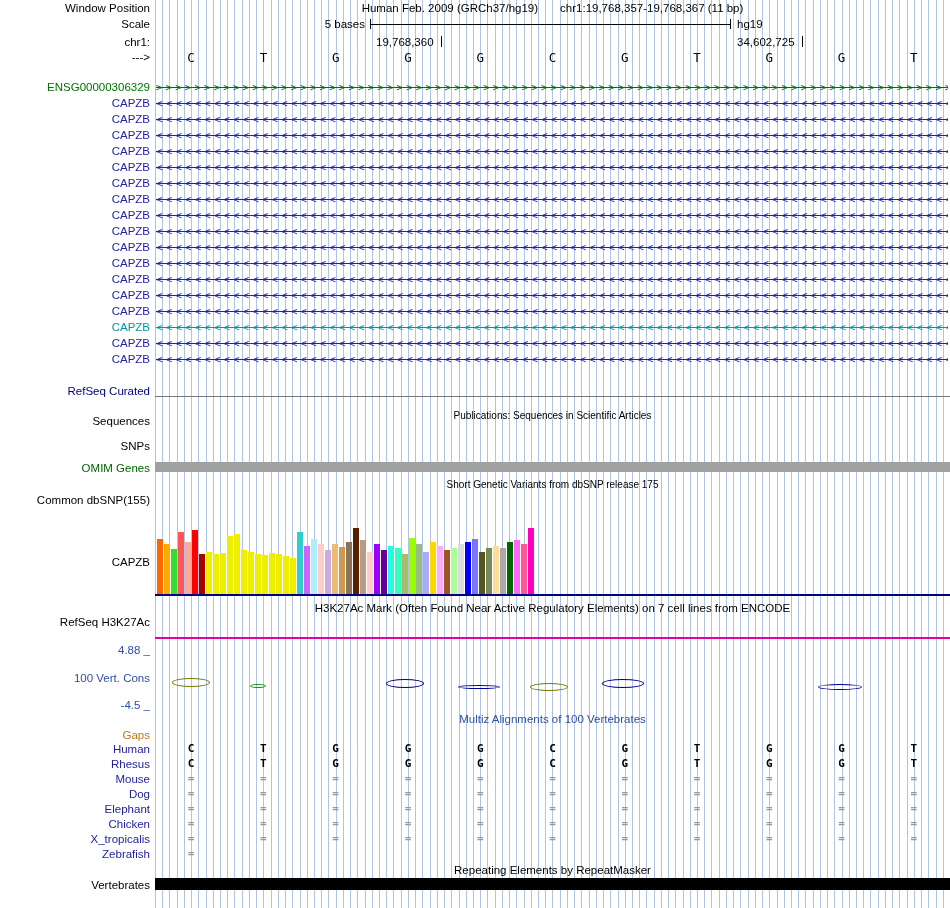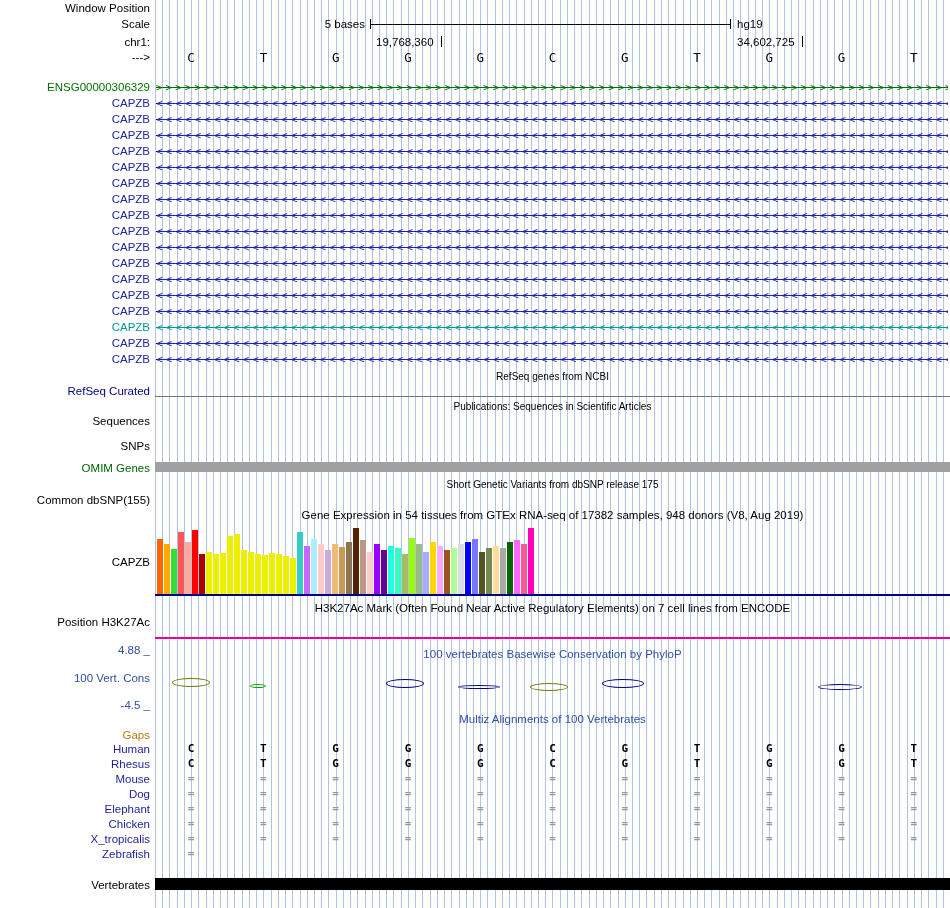--- a/index.html
+++ b/index.html
@@ -49,20 +49,23 @@
     font-size:11px; line-height:14px; }
   .mcell.gap { color:#999; font-weight:bold; }
 </style>
 </head>
 <body>
 
 <div id="screen">
   <div class="guides"></div>
 
   <div class="lbl" style="top:1px">Window Position</div>
+  <div class="ctitle" style="top:1px">
+    <span>Human Feb. 2009 (GRCh37/hg19)</span><span class="hsp"></span><span>chr1:19,768,357-19,768,367 (11 bp)</span>
+  </div>
 
   <div class="lbl" style="top:17px">Scale</div>
   <div class="rtxt" style="left:280px;top:17px;width:85px">5 bases</div>
   <div class="ruler"></div>
   <div class="ltxt" style="left:737px;top:17px">hg19</div>
 
   <div class="lbl" style="top:35px">chr1:</div>
   <div class="ltxt" style="left:376px;top:35px">19,768,360</div>
   <div class="vtick" style="left:441px;top:36px"></div>
   <div class="ltxt" style="left:737px;top:35px">34,602,725</div>
@@ -78,35 +81,33 @@
       <span class="base" style="left: 542.485px;">C</span>
       <span class="base" style="left: 614.755px;">G</span>
       <span class="base" style="left: 687.025px;">T</span>
       <span class="base" style="left: 759.295px;">G</span>
       <span class="base" style="left: 831.565px;">G</span>
       <span class="base" style="left: 903.835px;">T</span>
     </div>
 
   <div class="lbl" style="top: 80px; color: rgb(0, 114, 0);">ENSG00000306329</div>
 
-  <div class="ctitle small" style="top:370px">RefSeq genes from NCBI</div>
   <div class="lbl" style="top: 384px; color: rgb(0, 0, 136);">RefSeq Curated</div>
   <div class="hline" style="top: 396px; height: 1px; background: rgb(119, 119, 119);"></div>
 
-  <div class="ctitle small" style="top:400px">Publications: Sequences in Scientific Articles</div>
+  <div class="ctitle small" style="top:409px">Publications: Sequences in Scientific Articles</div>
   <div class="lbl" style="top:414px">Sequences</div>
   <div class="lbl" style="top:439px">SNPs</div>
 
   <div class="lbl" style="top: 461px; color: rgb(0, 100, 0);">OMIM Genes</div>
   <div class="hline" style="top: 462px; height: 10px; background: rgb(160, 160, 160);"></div>
 
   <div class="ctitle small" style="top:478px">Short Genetic Variants from dbSNP release 175</div>
   <div class="lbl" style="top:493px">Common dbSNP(155)</div>
 
-  <div class="ctitle" style="top:508px">Gene Expression in 54 tissues from GTEx RNA-seq of 17382 samples, 948 donors (V8, Aug 2019)</div>
   <div class="lbl" style="top:555px">CAPZB</div>
   <div class="gtexbars">
       <div class="gbar" style="left: 2px; height: 55px; background: rgb(255, 102, 0);"></div>
       <div class="gbar" style="left: 9px; height: 50px; background: rgb(255, 170, 0);"></div>
       <div class="gbar" style="left: 16px; height: 45px; background: rgb(51, 221, 51);"></div>
       <div class="gbar" style="left: 23px; height: 62px; background: rgb(255, 85, 85);"></div>
       <div class="gbar" style="left: 30px; height: 52px; background: rgb(255, 170, 153);"></div>
       <div class="gbar" style="left: 37px; height: 64px; background: rgb(255, 0, 0);"></div>
       <div class="gbar" style="left: 44px; height: 40px; background: rgb(170, 0, 0);"></div>
       <div class="gbar" style="left: 51px; height: 42px; background: rgb(238, 238, 0);"></div>
@@ -153,24 +154,23 @@
       <div class="gbar" style="left: 338px; height: 48px; background: rgb(255, 221, 153);"></div>
       <div class="gbar" style="left: 345px; height: 46px; background: rgb(170, 170, 170);"></div>
       <div class="gbar" style="left: 352px; height: 52px; background: rgb(0, 102, 0);"></div>
       <div class="gbar" style="left: 359px; height: 54px; background: rgb(255, 102, 255);"></div>
       <div class="gbar" style="left: 366px; height: 50px; background: rgb(255, 85, 153);"></div>
       <div class="gbar" style="left: 373px; height: 66px; background: rgb(255, 0, 187);"></div>
     </div>
   <div class="hline" style="top: 594px; height: 2px; background: rgb(0, 0, 128);"></div>
 
   <div class="ctitle" style="top:601px">H3K27Ac Mark (Often Found Near Active Regulatory Elements) on 7 cell lines from ENCODE</div>
-  <div class="lbl" style="top:615px">Position H3K27Ac</div>
+  <div class="lbl" style="top:615px">RefSeq H3K27Ac</div>
   <div class="hline" style="top: 637px; height: 2px; background: rgb(232, 0, 156);"></div>
 
-  <div class="ctitle" style="top: 647px; color: rgb(48, 80, 160);">100 vertebrates Basewise Conservation by PhyloP</div>
   <div class="lbl" style="top: 643px; color: rgb(48, 80, 160);">4.88 _</div>
   <div class="lbl" style="top: 671px; color: rgb(48, 80, 160);">100 Vert. Cons</div>
   <div class="lbl" style="top: 698px; color: rgb(48, 80, 160);">-4.5 _</div>
   <div>
       <div class="blob" style="left: 172px; top: 678px; width: 38px; height: 9px; border-color: rgb(122, 122, 0);"></div>
       <div class="blob" style="left: 250px; top: 684px; width: 16px; height: 4px; border-color: rgb(0, 160, 0);"></div>
       <div class="blob" style="left: 386px; top: 679px; width: 38px; height: 9px; border-color: rgb(0, 0, 136);"></div>
       <div class="blob" style="left: 458px; top: 685px; width: 42px; height: 4px; border-color: rgb(0, 0, 136);"></div>
       <div class="blob" style="left: 530px; top: 683px; width: 38px; height: 8px; border-color: rgb(122, 122, 0);"></div>
       <div class="blob" style="left: 602px; top: 679px; width: 42px; height: 9px; border-color: rgb(0, 0, 136);"></div>
@@ -261,20 +261,21 @@
       <span class="mcell gap" style="left: 543.485px; top: 832px;">=</span>
       <span class="mcell gap" style="left: 615.755px; top: 832px;">=</span>
       <span class="mcell gap" style="left: 688.025px; top: 832px;">=</span>
       <span class="mcell gap" style="left: 760.295px; top: 832px;">=</span>
       <span class="mcell gap" style="left: 832.565px; top: 832px;">=</span>
       <span class="mcell gap" style="left: 904.835px; top: 832px;">=</span>
       <div class="lbl" style="top: 847px; color: rgb(34, 34, 156);">Zebrafish</div>
       <span class="mcell gap" style="left: 182.135px; top: 847px;">=</span>
     </div>
 
+  <div class="ctitle" style="top:863px">Repeating Elements by RepeatMasker</div>
   <div class="lbl" style="top:878px">Vertebrates</div>
   <div class="hline" style="top: 878px; height: 12px; background: rgb(0, 0, 0);"></div>
 <div class="strand" style="top: 80px; color: rgb(0, 114, 0);">
       <div class="ln"></div>
       <div class="ch">&gt;&gt;&gt;&gt;&gt;&gt;&gt;&gt;&gt;&gt;&gt;&gt;&gt;&gt;&gt;&gt;&gt;&gt;&gt;&gt;&gt;&gt;&gt;&gt;&gt;&gt;&gt;&gt;&gt;&gt;&gt;&gt;&gt;&gt;&gt;&gt;&gt;&gt;&gt;&gt;&gt;&gt;&gt;&gt;&gt;&gt;&gt;&gt;&gt;&gt;&gt;&gt;&gt;&gt;&gt;&gt;&gt;&gt;&gt;&gt;&gt;&gt;&gt;&gt;&gt;&gt;&gt;&gt;&gt;&gt;&gt;&gt;&gt;&gt;&gt;&gt;&gt;&gt;&gt;&gt;&gt;&gt;&gt;&gt;&gt;&gt;&gt;&gt;&gt;&gt;&gt;&gt;&gt;&gt;&gt;&gt;&gt;&gt;&gt;&gt;&gt;&gt;&gt;&gt;&gt;&gt;&gt;&gt;&gt;&gt;</div>
     </div>
     <div class="lbl" style="top: 96px; color: rgb(34, 34, 170);">CAPZB</div>
     <div class="strand" style="top: 96px; color: rgb(34, 34, 170);">
       <div class="ln"></div>
       <div class="ch">&lt;&lt;&lt;&lt;&lt;&lt;&lt;&lt;&lt;&lt;&lt;&lt;&lt;&lt;&lt;&lt;&lt;&lt;&lt;&lt;&lt;&lt;&lt;&lt;&lt;&lt;&lt;&lt;&lt;&lt;&lt;&lt;&lt;&lt;&lt;&lt;&lt;&lt;&lt;&lt;&lt;&lt;&lt;&lt;&lt;&lt;&lt;&lt;&lt;&lt;&lt;&lt;&lt;&lt;&lt;&lt;&lt;&lt;&lt;&lt;&lt;&lt;&lt;&lt;&lt;&lt;&lt;&lt;&lt;&lt;&lt;&lt;&lt;&lt;&lt;&lt;&lt;&lt;&lt;&lt;&lt;&lt;&lt;&lt;&lt;&lt;&lt;&lt;&lt;&lt;&lt;&lt;&lt;&lt;&lt;&lt;&lt;&lt;&lt;&lt;&lt;&lt;&lt;&lt;&lt;&lt;&lt;&lt;&lt;&lt;</div>

